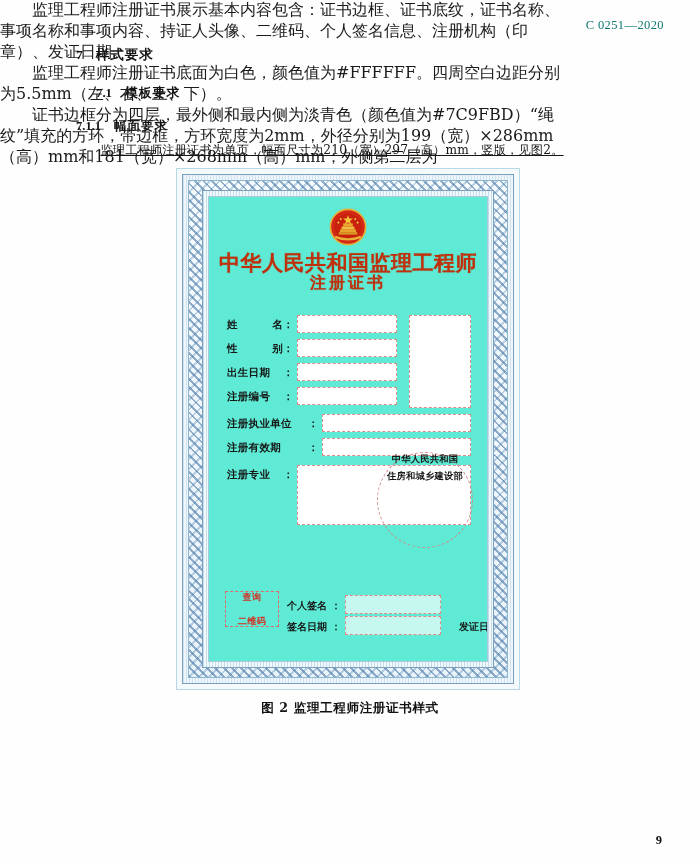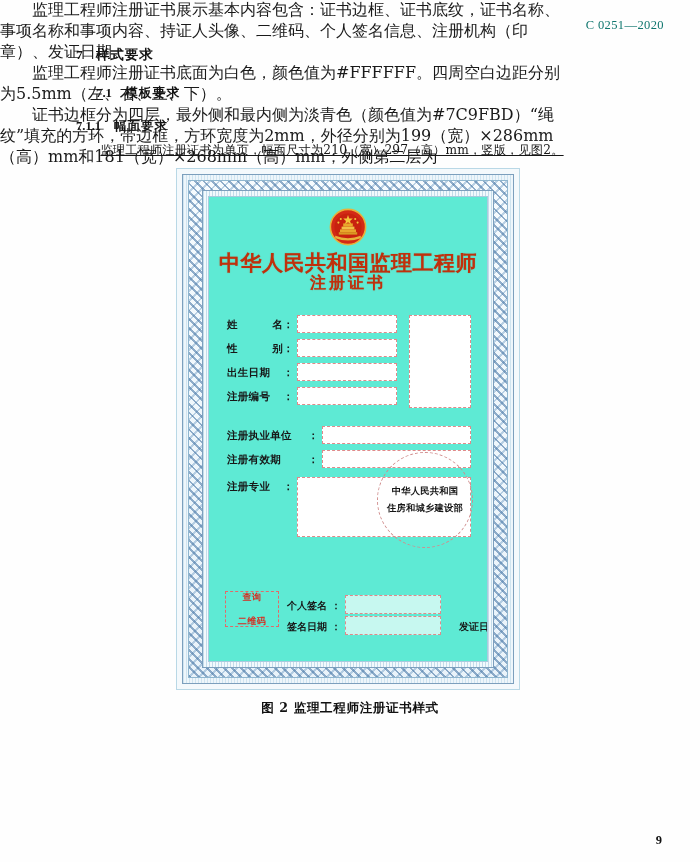--- a/index.html
+++ b/index.html
@@ -249,21 +249,20 @@
     right: 14px;
     top: 255px;
     width: 96px;
     height: 96px;
     border: 1px dashed #d08d8d;
     border-radius: 50%;
     box-sizing: border-box;
     display: flex;
     flex-direction: column;
     align-items: center;
-    justify-content: center;
     gap: 4px;
   }
   .seal span {
     font-size: 9.3px;
     font-weight: bold;
     color: #141414;
     white-space: nowrap;
     letter-spacing: .2px;
   }
 
@@ -381,21 +380,21 @@
           <div class="f-colon" style="left:56px">：</div>
           <div class="f-box" style="left:70px; right:74px"></div>
         </div>
 
         <div class="f-row">
           <div class="f-label">注册编号</div>
           <div class="f-colon" style="left:56px">：</div>
           <div class="f-box" style="left:70px; right:74px"></div>
         </div>
 
-        <div class="f-row" style="margin-top:18px">
+        <div class="f-row" style="margin-top:6px">
           <div class="f-label wide">注册执业单位</div>
           <div class="f-colon" style="left:81px">：</div>
           <div class="f-box" style="left:95px; right:0"></div>
         </div>
 
         <div class="f-row">
           <div class="f-label wide">注册有效期</div>
           <div class="f-colon" style="left:81px">：</div>
           <div class="f-box" style="left:95px; right:0"></div>
         </div>

